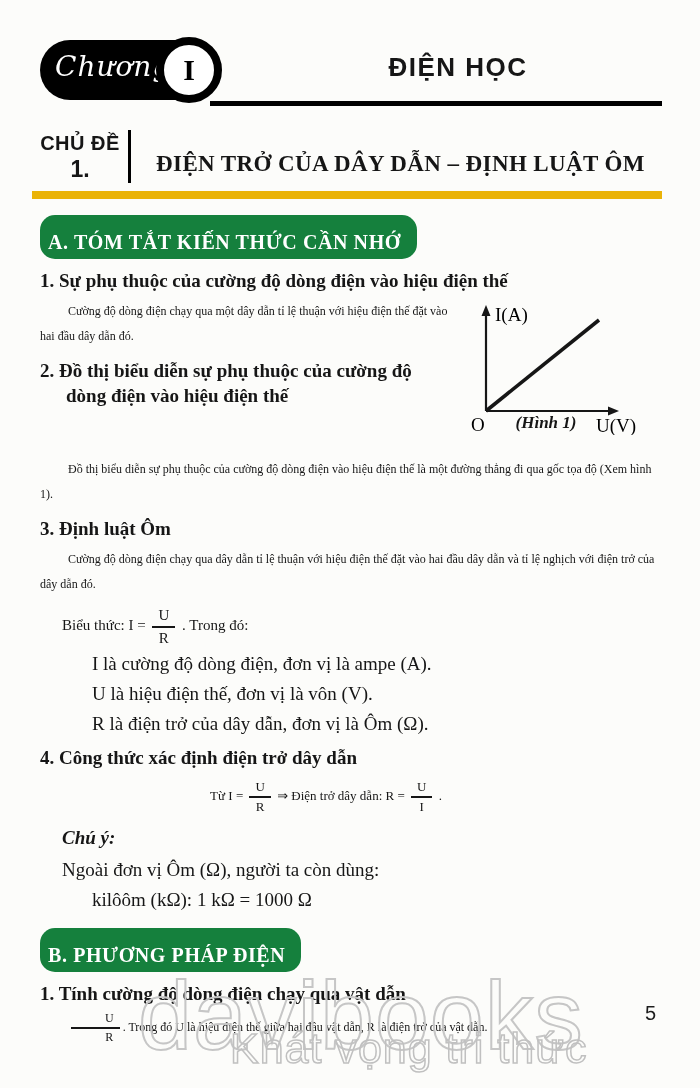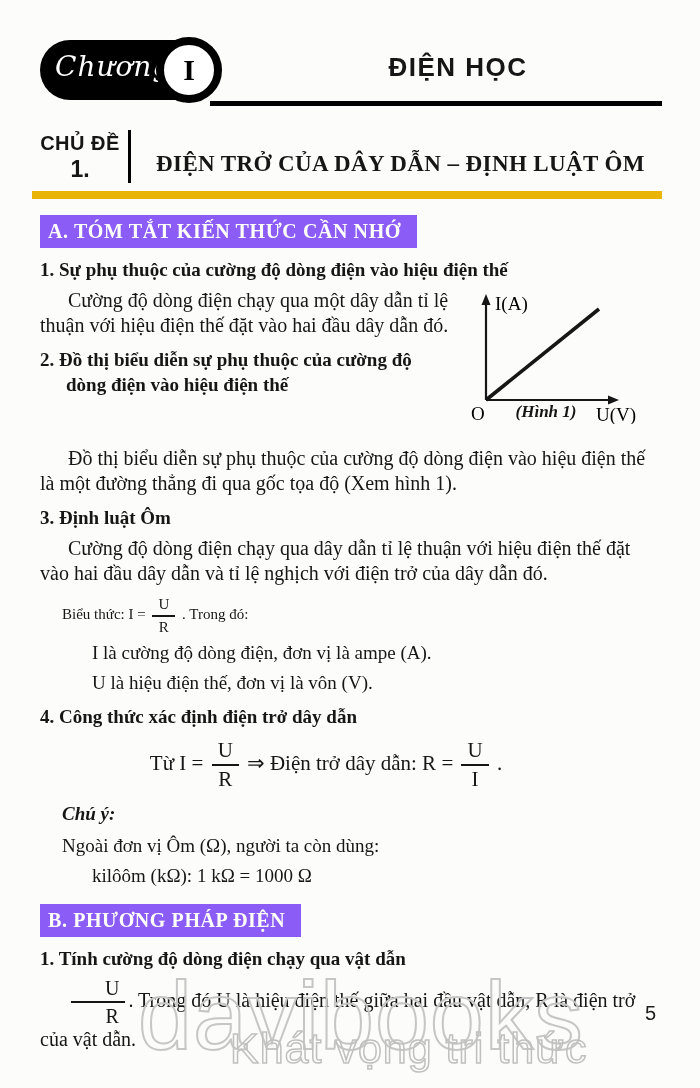--- a/index.html
+++ b/index.html
@@ -23,42 +23,42 @@
   
   .topic{margin:24px 0 0 -8px;display:flex;align-items:stretch;border-bottom:8px solid #eab308;padding-bottom:8px;}
   .topic-label{width:96px;text-align:center;padding-top:2px;}
   .topic-label-1{font:bold 20px "Liberation Sans",sans-serif;letter-spacing:0.5px;}
   .topic-label-2{font:bold 23px "Liberation Sans",sans-serif;margin-top:1px;}
   .topic-divider{width:3px;background:#000;}
   .topic-title{flex:1;display:flex;align-items:center;justify-content:center;
                font:bold 23px "Liberation Serif",serif;letter-spacing:0.4px;padding:14px 0 0 8px;}
 
   
-  .section-bar{display:inline-block;background:#8b5cf6;color:#fff;
+  .section-bar{display:inline-block;background:#15803d;color:#fff;
                font:bold 20px "Liberation Serif",serif;letter-spacing:0.6px;
-               padding:5px 16px 5px 8px;margin:16px 0 0 0;}
+               padding:16px 16px 5px 8px;margin:16px 0 0 0;border-radius:15px;}
   .item-heading{font-weight:bold;font-size:19px;line-height:25px;margin:9px 0 0 0;}
   .hang{padding-left:26px;text-indent:-26px;}
-  .body{font-size:20px;line-height:25px;margin:6px 0 0 0;}
+  .body{font-size:12px;line-height:25px;margin:6px 0 0 0;}
   .indent{text-indent:28px;}
   .def{font-size:19px;line-height:25px;margin:5px 0 0 52px;}
 
   
   .figure{float:right;width:200px;height:150px;margin:2px 0 0 12px;position:relative;}
   .figure svg text{font-family:"Liberation Serif",serif;}
   .fig-caption{position:absolute;left:26px;top:112px;width:116px;text-align:center;
                font:bold italic 17px "Liberation Serif",serif;}
   .clear{clear:both;}
 
   
   .frac{display:inline-block;vertical-align:middle;text-align:center;line-height:1.1;margin:0 3px;}
   .frac .fn{display:block;padding:0 6px 2px;border-bottom:2px solid #161616;}
   .frac .fd{display:block;padding:2px 6px 0;}
   .formula-line{margin:10px 0 2px 22px;font-size:15px;}
-  .formula-center{text-align:center;margin:10px 50px 2px 0;font-size:21px;}
+  .formula-center{text-align:center;margin:10px 50px 2px 0;font-size:13px;}
   .note-label{font:bold italic 19px "Liberation Serif",serif;margin:12px 0 0 22px;}
   .note-intro{font-size:19px;line-height:25px;margin:8px 0 0 22px;}
 
   
   .wm1{position:absolute;left:138px;top:960px;z-index:2;pointer-events:none;
        font:400 97px "Liberation Sans",sans-serif;color:transparent;
        -webkit-text-stroke:2px #c6c6c6;letter-spacing:1px;}
   .wm2{position:absolute;left:230px;top:1024px;z-index:2;pointer-events:none;
        font:400 43px "Liberation Sans",sans-serif;color:transparent;
        -webkit-text-stroke:1.5px #c0c0c0;letter-spacing:1px;}
@@ -124,20 +124,21 @@
     <p class="body indent">Cường độ dòng điện chạy qua dây dẫn tỉ lệ thuận với hiệu điện thế đặt vào hai đầu dây dẫn và tỉ lệ nghịch với điện trở của dây dẫn đó.</p>
 
     <div class="formula-line">
       <span>Biểu thức: I =</span>
       <span class="frac"><span class="fn">U</span><span class="fd">R</span></span>
       <span>. Trong đó:</span>
     </div>
 
     <p class="def">I là cường độ dòng điện, đơn vị là ampe (A).</p>
     <p class="def">U là hiệu điện thế, đơn vị là vôn (V).</p>
+    <p class="def">R là điện trở của dây dẫn, đơn vị là Ôm (Ω).</p>
 
     <p class="item-heading">4. Công thức xác định điện trở dây dẫn</p>
 
     <div class="formula-center">
       <span>Từ  I =</span>
       <span class="frac"><span class="fn">U</span><span class="fd">R</span></span>
       <span>⇒ Điện trở dây dẫn: R =</span>
       <span class="frac"><span class="fn">U</span><span class="fd">I</span></span>
       <span>.</span>
     </div>

